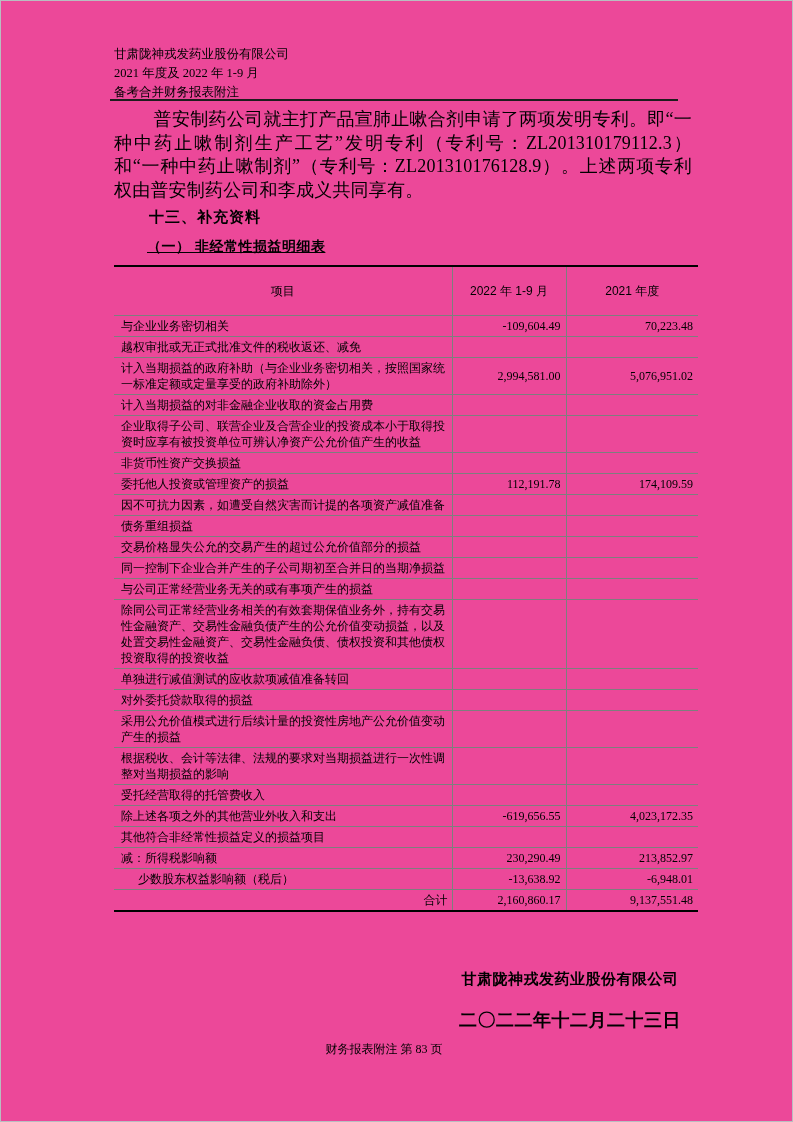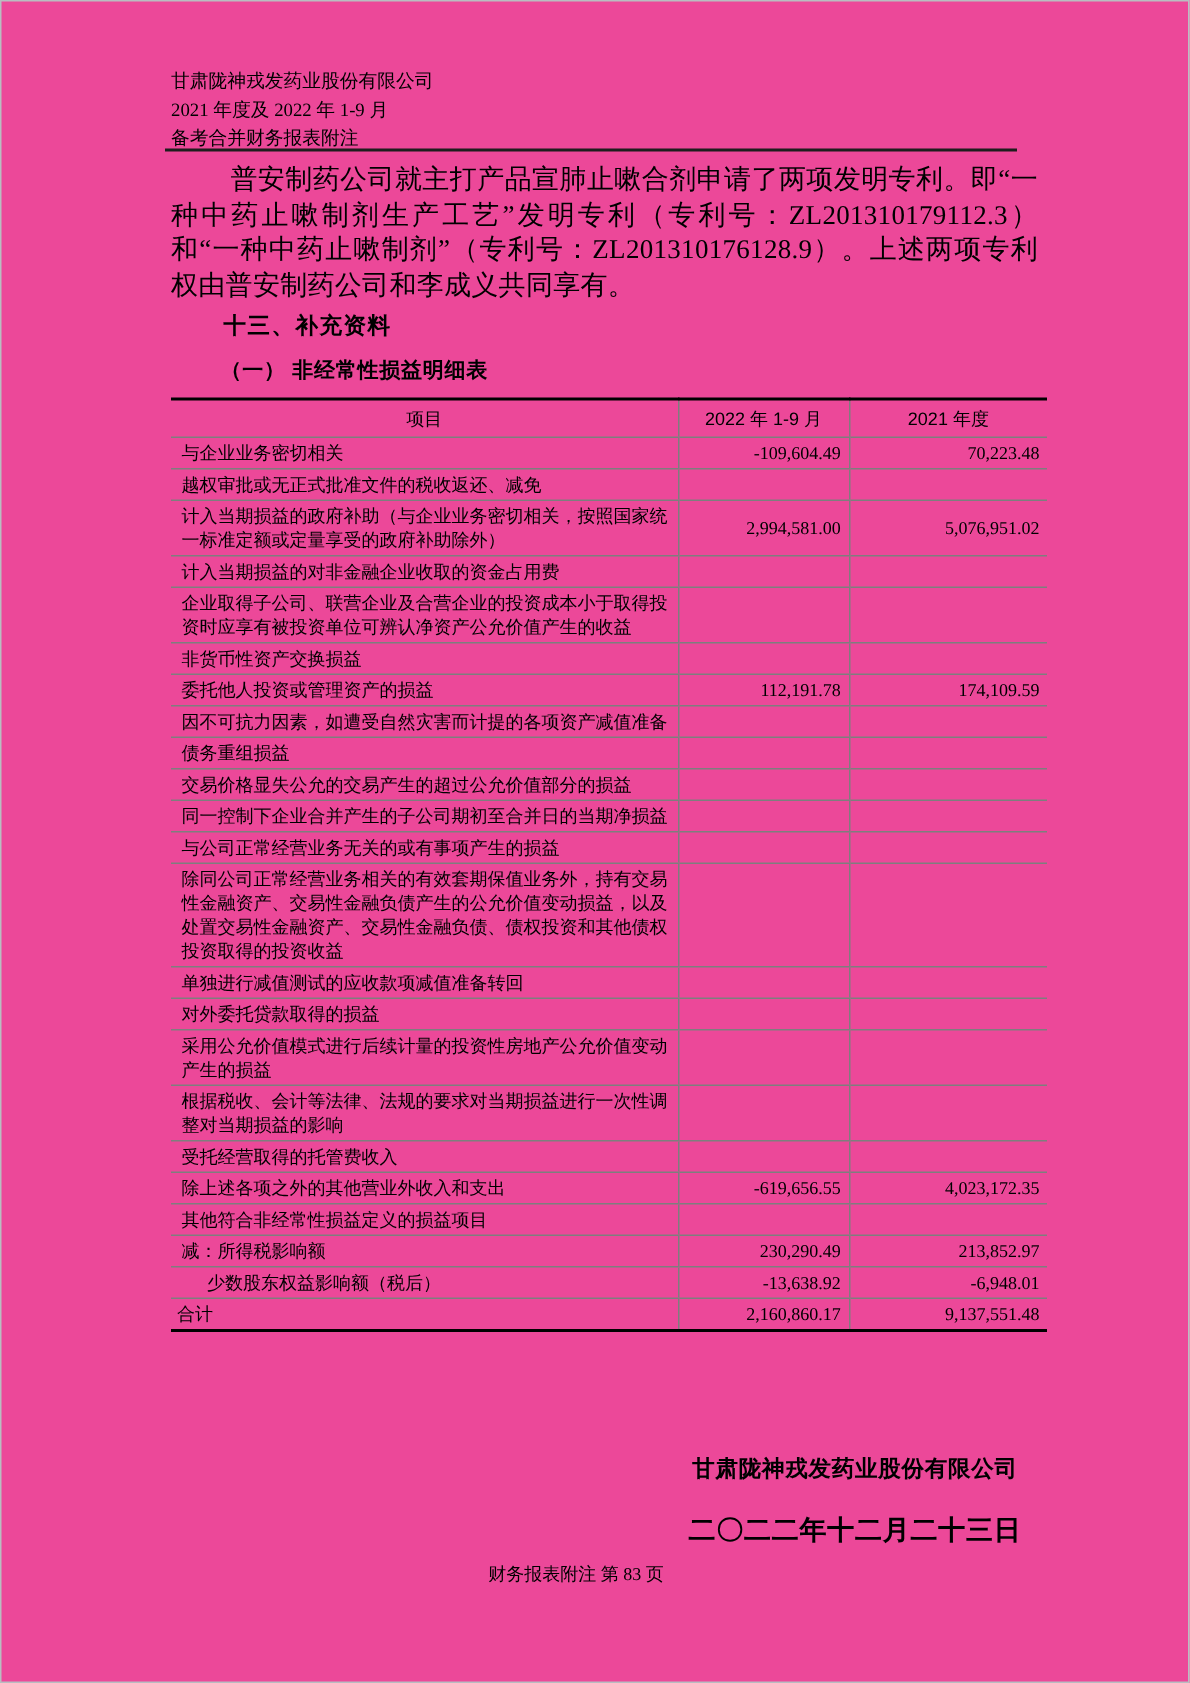--- a/index.html
+++ b/index.html
@@ -24,47 +24,47 @@
     position:absolute;left:113px;top:107px;width:578px;
     font-size:18px;line-height:23.5px;text-align:justify;text-indent:2.2em;
     letter-spacing:0.2px;
   }
   .sec-title{
     position:absolute;left:148px;top:207px;font-size:15px;font-weight:bold;
     font-family:"Liberation Sans","DejaVu Sans",sans-serif;letter-spacing:1px;
   }
   .subsec-title{
     position:absolute;left:146px;top:237px;font-size:14px;font-weight:bold;
-    font-family:"Liberation Sans","DejaVu Sans",sans-serif;letter-spacing:0.5px;
+    font-family:"Liberation Sans","DejaVu Sans",sans-serif;letter-spacing:0.5px;text-decoration:underline;
   }
   
   table.fin{
     position:absolute;left:113px;top:264px;width:584px;
     border-collapse:collapse;table-layout:fixed;
     border-top:2.5px solid #000;border-bottom:2.5px solid #000;
     font-size:12px;line-height:16px;
   }
   table.fin th{
     font-weight:normal;text-align:center;vertical-align:middle;
-    padding:4px 2px;border-bottom:1px solid #7e7e7e;
+    padding:16px 2px;border-bottom:1px solid #7e7e7e;
     font-family:"Liberation Sans","DejaVu Sans",sans-serif;font-size:12px;
   }
   table.fin td{
     border-bottom:1px solid #7e7e7e;vertical-align:middle;
     padding:2px 4px 2px 7px;
   }
   table.fin tr:last-child td{border-bottom:none;}
   table.fin th.c2,table.fin th.c3,
   table.fin td.num{border-left:1px solid #7e7e7e;}
   table.fin td.num{
     text-align:right;padding:2px 5px 2px 2px;
     font-family:Liberation Serif, serif;
   }
   table.fin td.label.indent{padding-left:24px;}
-  table.fin td.label.center{text-align:left;padding-left:4px;}
+  table.fin td.label.center{text-align:right;padding-left:4px;}
   
   .f-company{
     position:absolute;top:969px;left:569px;transform:translateX(-50%);
     font-size:15px;font-weight:bold;white-space:nowrap;letter-spacing:0.5px;
   }
   .f-date{
     position:absolute;top:1007px;left:569px;transform:translateX(-50%);
     font-size:18px;font-weight:bold;white-space:nowrap;letter-spacing:0.5px;
   }
   .f-page{

